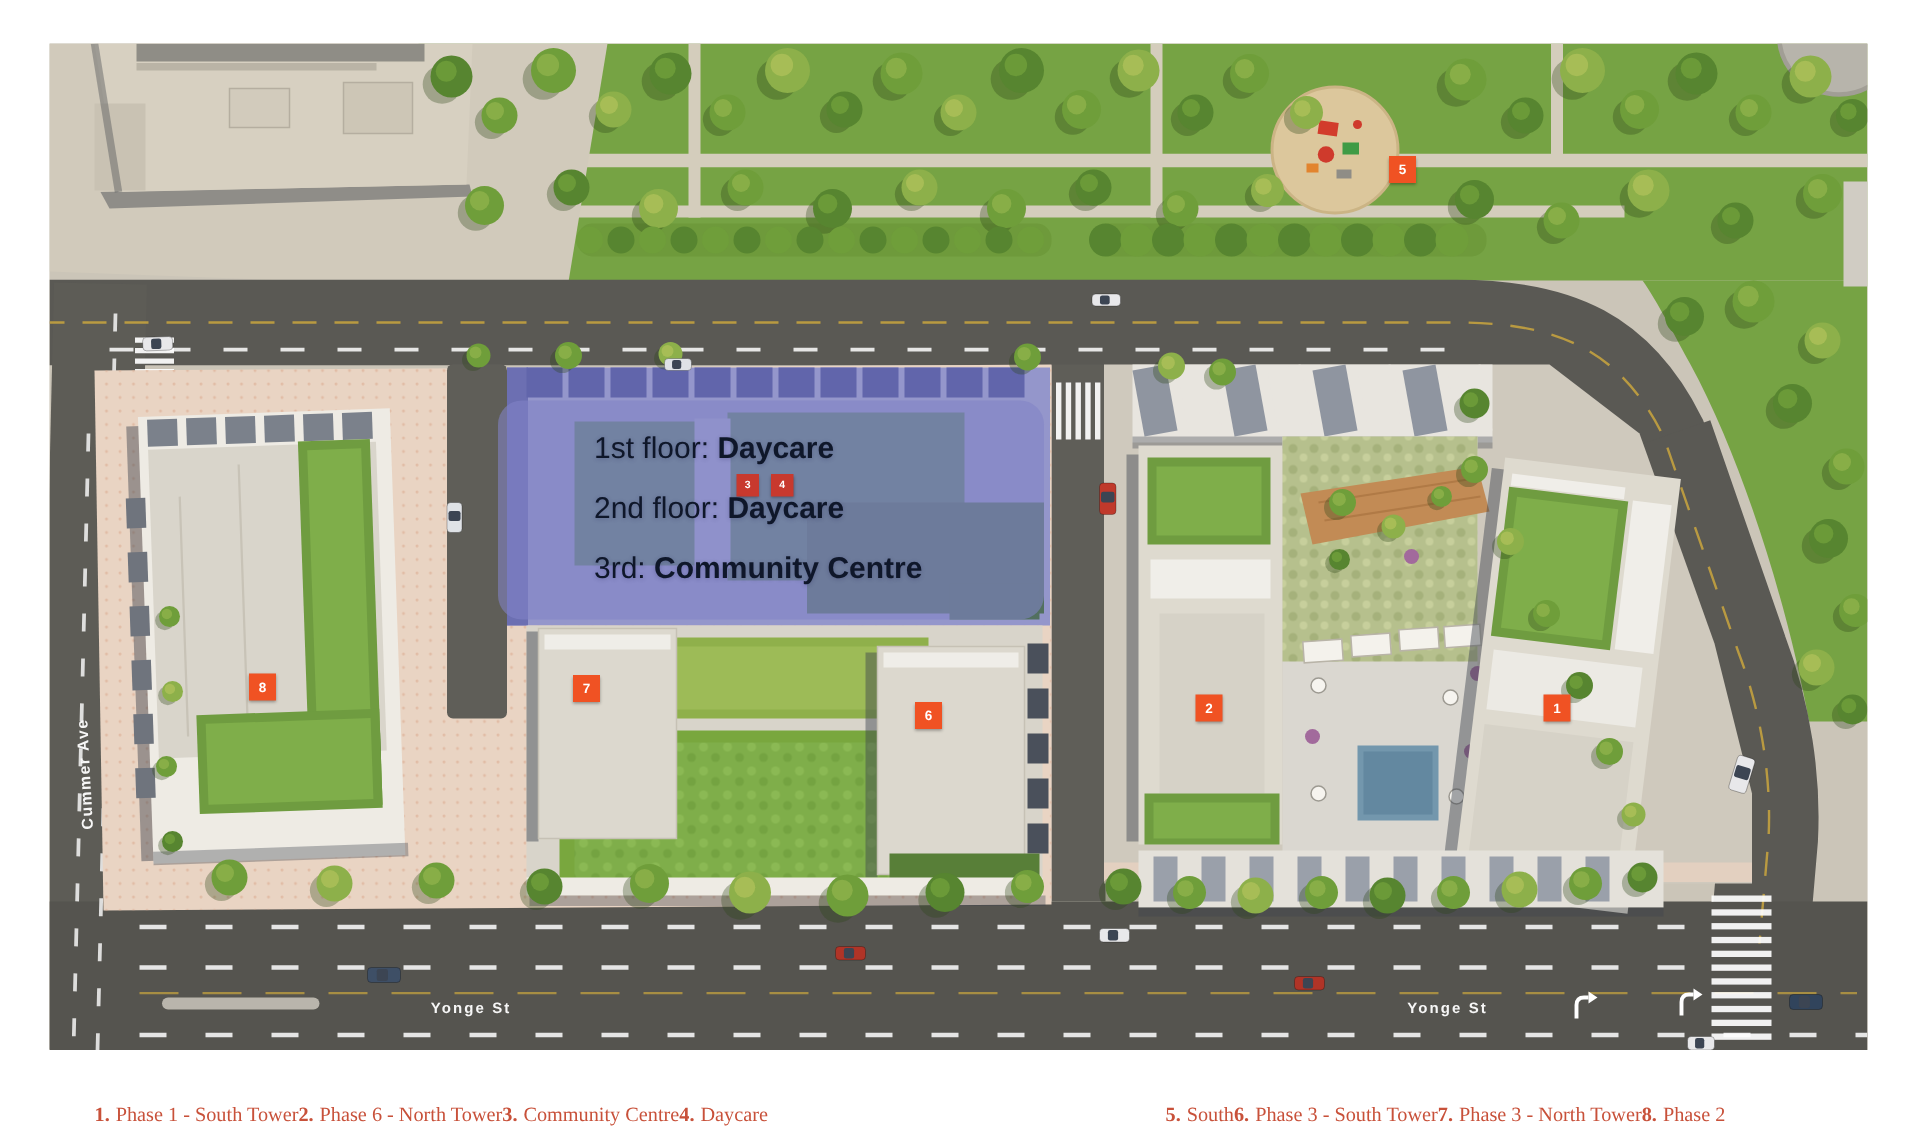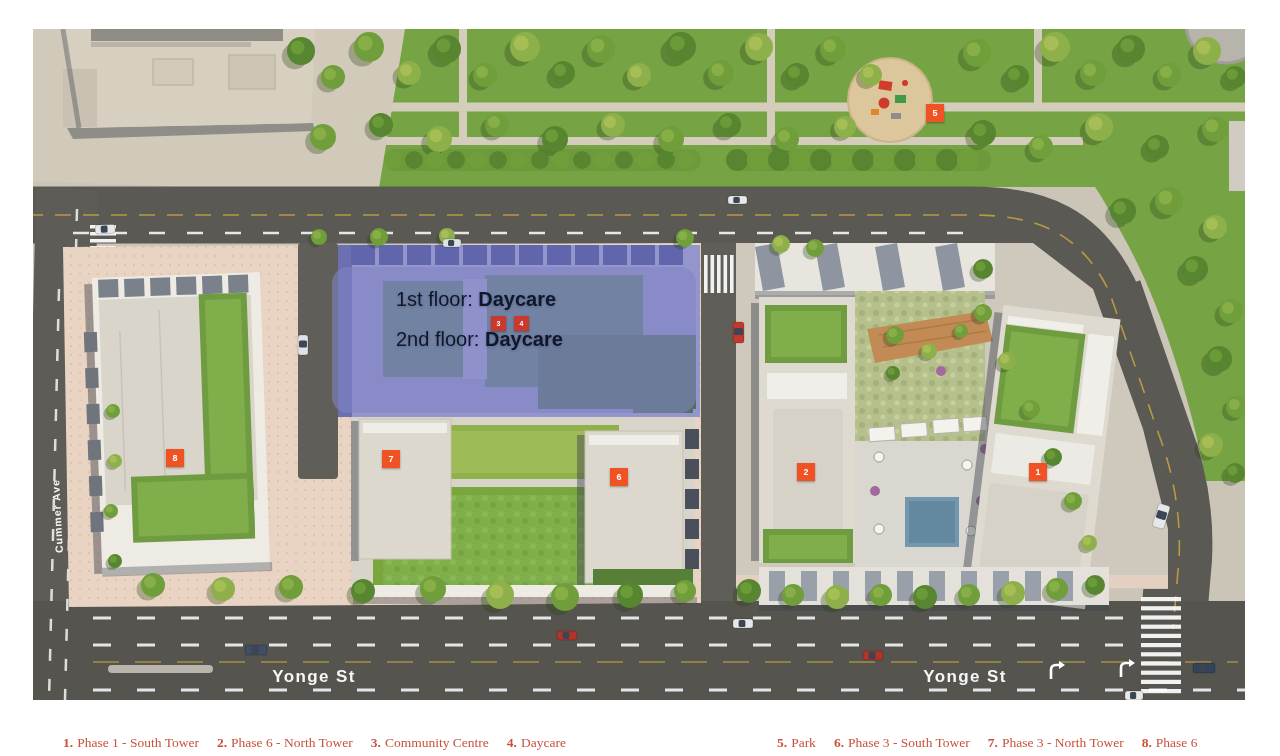--- a/index.html
+++ b/index.html
@@ -9,25 +9,25 @@
   .overlay-card{position:absolute;left:299px;top:238px;width:364px;height:146px;border-radius:16px;
     background:rgba(129,131,199,.58);z-index:2}
   .overlay-text{position:absolute;left:363px;top:250px;z-index:4;color:#0f172a;font-size:20px;line-height:40px;
     text-shadow:0 1px 3px rgba(40,40,90,.30);white-space:nowrap}
   .overlay-text b{font-weight:700}
   .marker{position:absolute;display:flex;align-items:center;justify-content:center;background:#f05223;color:#fff;
     font-weight:700;z-index:3;box-shadow:0 1px 2px rgba(0,0,0,.35)}
   .marker.orange{width:18px;height:18px;font-size:9px}
   .marker.red{width:15px;height:15px;font-size:7px;background:#c8392e}
   .street-label{position:absolute;color:rgba(255,255,255,.95);font-weight:700;z-index:2;text-align:center}
-  .lbl-yonge{width:120px;font-size:17px;letter-spacing:1.4px}
+  .lbl-yonge{width:120px;font-size:10px;letter-spacing:1.4px}
   .lbl-cummer{width:100px;font-size:10.5px;letter-spacing:1px;transform:rotate(-93deg)}
   .legend{position:absolute;top:735px;left:0;width:1280px;height:20px;font-family:"Liberation Serif",serif;
     color:#c8513a;font-size:13.5px;z-index:5}
-  .legend-group{position:absolute;top:0;display:flex;gap:18px;white-space:nowrap}
+  .legend-group{position:absolute;top:0;display:flex;white-space:nowrap}
   .legend .num{font-weight:700;margin-right:4px}
 </style>
 </head>
 <body>
 
 <div class="page">
 
   <div class="aerial">
     <svg width="1212" height="671" viewBox="0 0 1212 671">
       <defs>
@@ -643,20 +643,21 @@
             <rect x="0" y="0" width="18" height="9" rx="2.5" fill="#e8e8ea" stroke="rgba(0,0,0,.3)" stroke-width="0.6"></rect>
             <rect x="5.040000000000001" y="1" width="6.12" height="7" rx="1.5" fill="#3c4553"></rect>
           </g>
         </g>
     </svg>
 
     <div class="overlay-card"></div>
     <div class="overlay-text">
       <div><span>1st floor: </span><b>Daycare</b></div>
       <div><span>2nd floor: </span><b>Daycare</b></div>
+      <div><span>3rd: </span><b>Community Centre</b></div>
     </div>
 
     <div class="marker orange" style="left:996px;top:434px">1</div>
     <div class="marker orange" style="left:764px;top:434px">2</div>
     <div class="marker red" style="left:458px;top:287px">3</div>
     <div class="marker red" style="left:481px;top:287px">4</div>
     <div class="marker orange" style="left:893px;top:75px">5</div>
     <div class="marker orange" style="left:577px;top:439px">6</div>
     <div class="marker orange" style="left:349px;top:421px">7</div>
     <div class="marker orange" style="left:133px;top:420px">8</div>
@@ -667,19 +668,19 @@
   </div>
 
   <div class="legend">
     <div class="legend-group" style="left:63px">
       <span><span class="num">1.</span><span>Phase 1 - South Tower</span></span>
       <span><span class="num">2.</span><span>Phase 6 - North Tower</span></span>
       <span><span class="num">3.</span><span>Community Centre</span></span>
       <span><span class="num">4.</span><span>Daycare</span></span>
     </div>
     <div class="legend-group" style="left:777px">
-      <span><span class="num">5.</span><span>Park</span></span>
+      <span><span class="num">5.</span><span>South</span></span>
       <span><span class="num">6.</span><span>Phase 3 - South Tower</span></span>
       <span><span class="num">7.</span><span>Phase 3 - North Tower</span></span>
-      <span><span class="num">8.</span><span>Phase 6</span></span>
+      <span><span class="num">8.</span><span>Phase 2</span></span>
     </div>
   </div>
 </div>
 
 </body></html>

